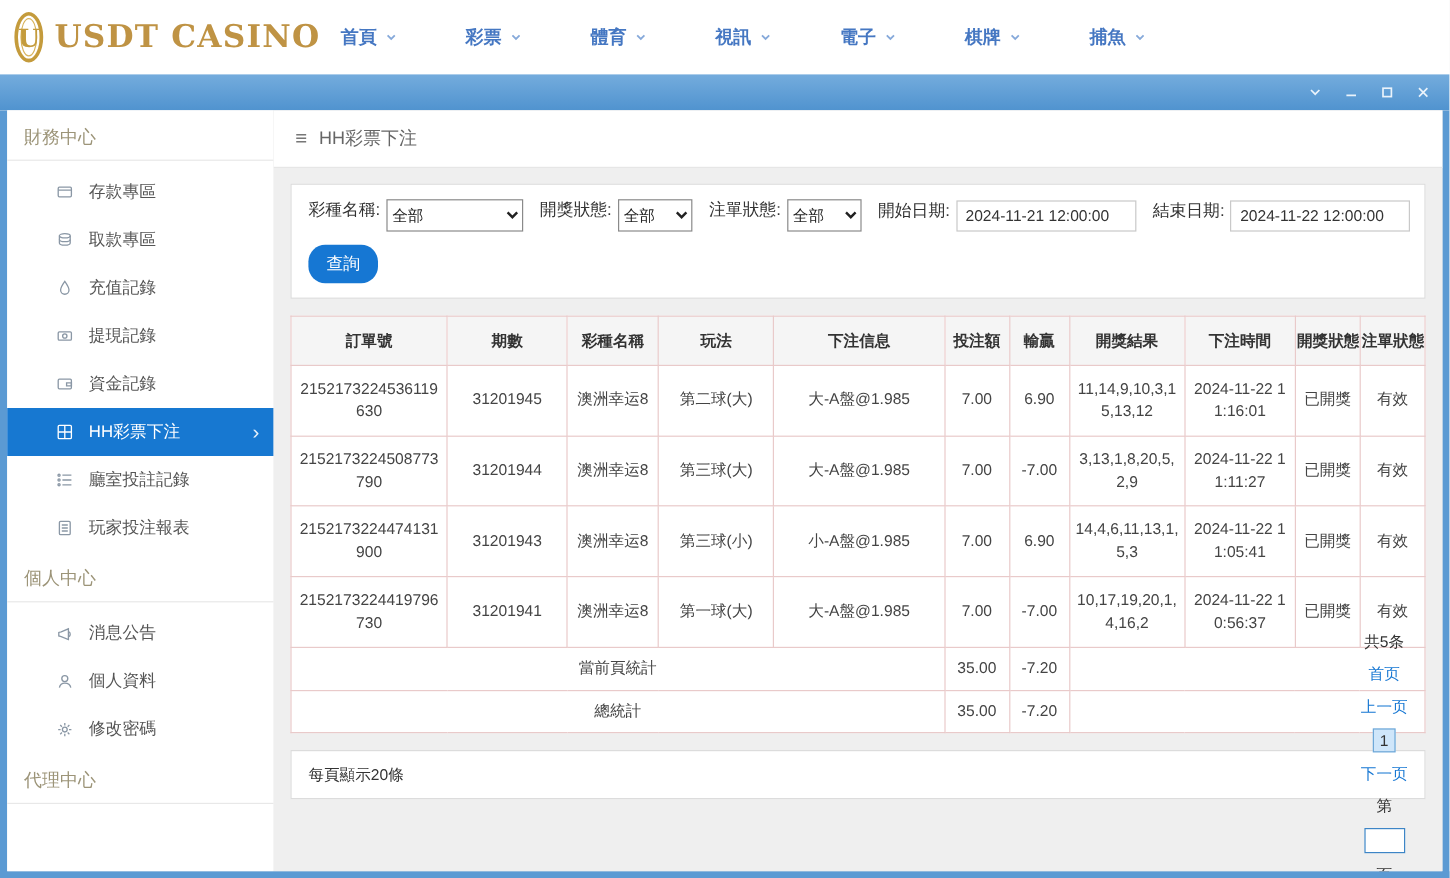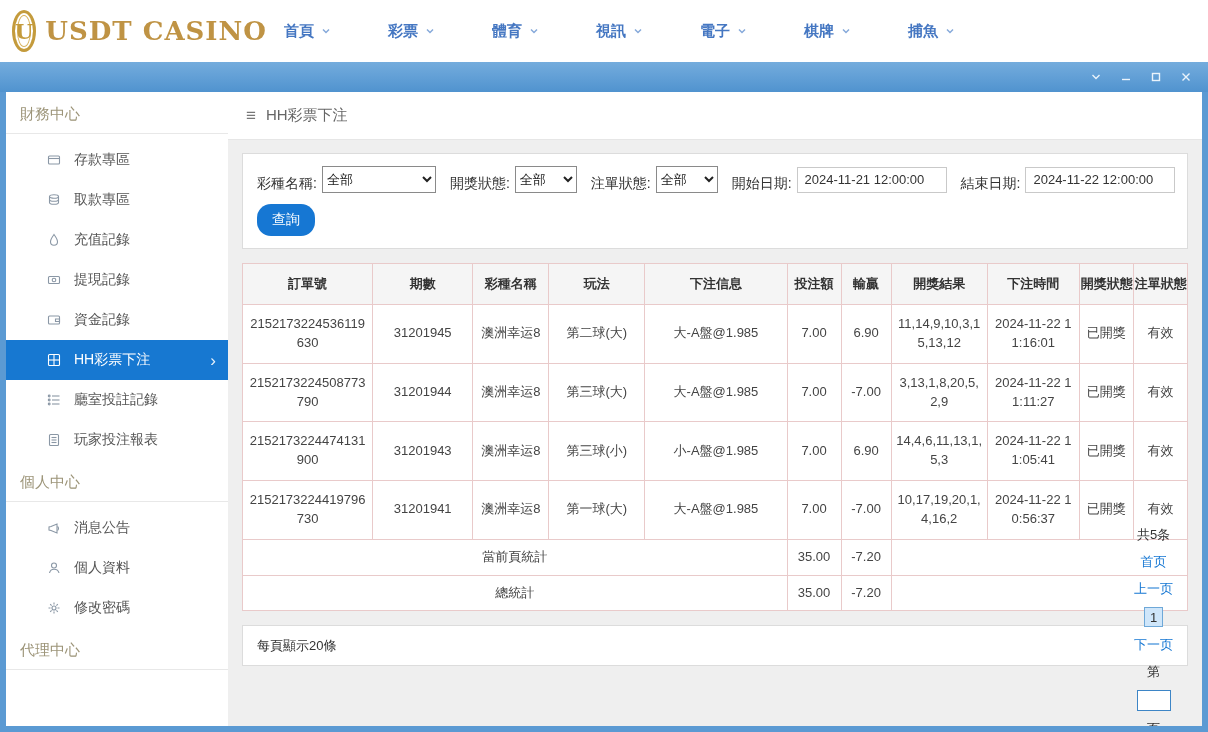--- a/index.html
+++ b/index.html
@@ -50,21 +50,21 @@
   .main { flex:1; display:flex; flex-direction:column; overflow:hidden; background:#efefef; }
   .breadcrumb { height:48px; flex:none; background:#fff; display:flex; align-items:center; gap:10px;
     padding-left:18px; color:#666; font-size:15px; border-bottom:1px solid #e6e6e6; }
   .burger { font-size:17px; color:#777; cursor:pointer; }
 
   .content { padding:13px 14px 0; display:flex; flex-direction:column; gap:14px; }
 
   .filter-panel { background:#fff; border:1px solid #dcdcdc; padding:12px 14px; }
   .filter-row { display:flex; align-items:center; font-size:14px; color:#333; white-space:nowrap; }
   .filter-row label { margin-right:5px; }
-  .filter-group { display:flex; align-items:flex-end; margin-right:14px; }
+  .filter-group { display:flex; align-items:flex-start; margin-right:14px; }
   select { height:27px; border:1px solid #8a8a8a; background:#fff; font-size:13px; color:#222; }
   .sel-lottery { width:114px; }
   .sel-small { width:62px; }
   .date-input { height:26px; width:150px; border:1px solid #c9c9c9; padding:0 7px; font-size:13px; color:#333; }
   .search-btn { margin-top:11px; background:#1677d3; color:#fff; border:none; border-radius:14px;
     padding:7px 15px; font-size:14px; cursor:pointer; }
 
   
   .table-panel { background:#fff; }
   table { width:100%; border-collapse:collapse; table-layout:fixed; }

